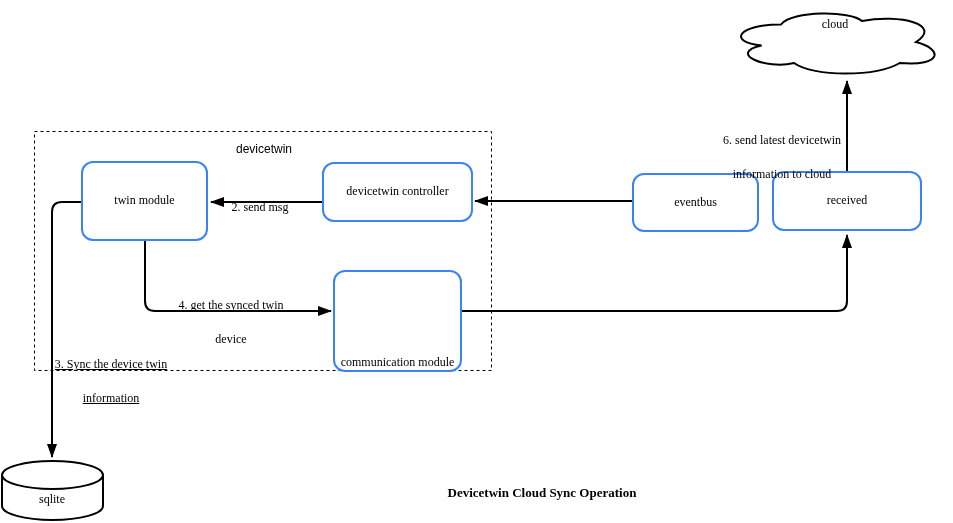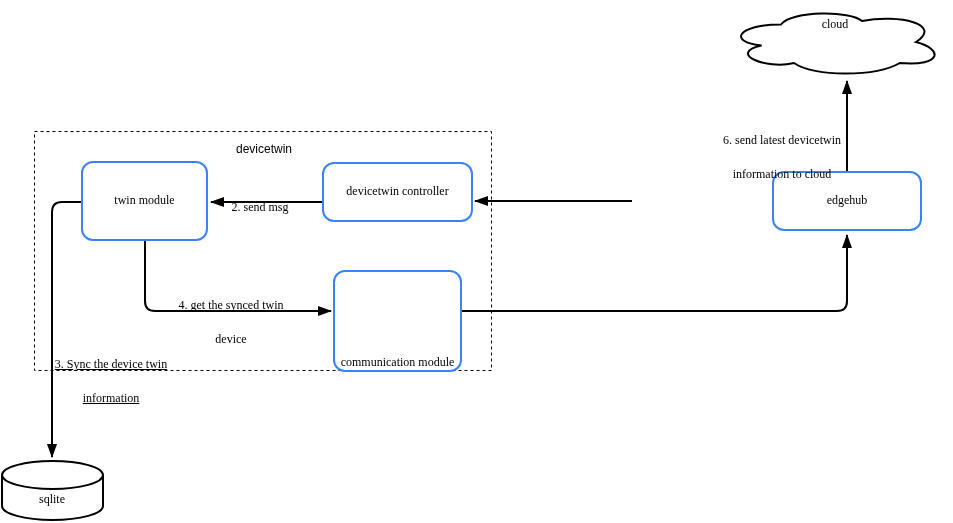--- a/index.html
+++ b/index.html
@@ -114,23 +114,26 @@
   </div>
 
   <div class="node" style="left:322px; top:162px; width:151px; height:60px;">
     <span>devicetwin controller</span>
   </div>
 
   <div class="node" style="left:333px; top:270px; width:129px; height:102px;align-items:flex-end;">
     <span>communication module</span>
   </div>
 
+  <div class="node" style="left:632px; top:173px; width:127px; height:59px;">
+    <span>eventbus</span>
+  </div>
 
   <div class="node" style="left:772px; top:171px; width:150px; height:60px;">
-    <span>edgehub</span>
+    <span>received</span>
   </div>
 
   <div class="shape-label" style="left:835px; top:24px;">cloud</div>
 
   <div class="shape-label" style="left:52px; top:499px;">sqlite</div>
 
 
   <div class="edge-label" style="left:260px; top:181px;">
     <span>2. send msg</span>
   </div>
@@ -144,14 +147,15 @@
     <span>4. get the synced twin</span>
     <span>device</span>
   </div>
 
 
   <div class="edge-label" style="left:782px; top:114px;">
     <span>6. send latest devicetwin</span>
     <span>information to cloud</span>
   </div>
 
+  <div class="diagram-title" style="left:542px; top:485px;">Devicetwin Cloud Sync Operation</div>
 
 </div>
 
 </body></html>

